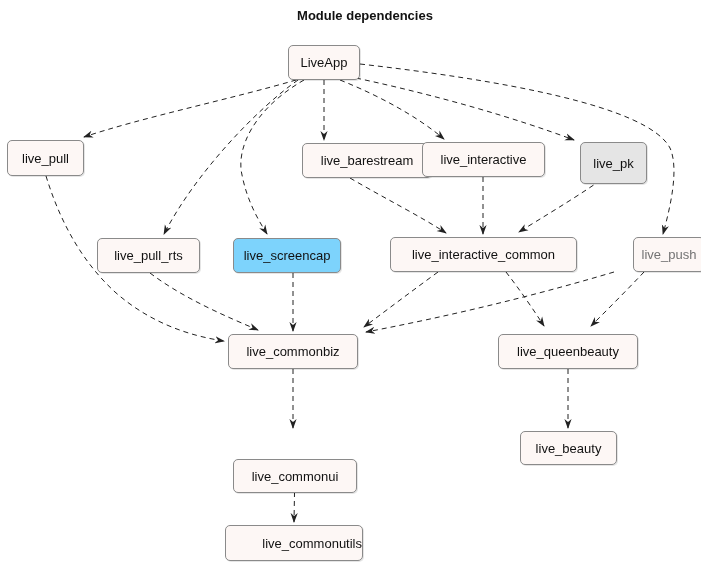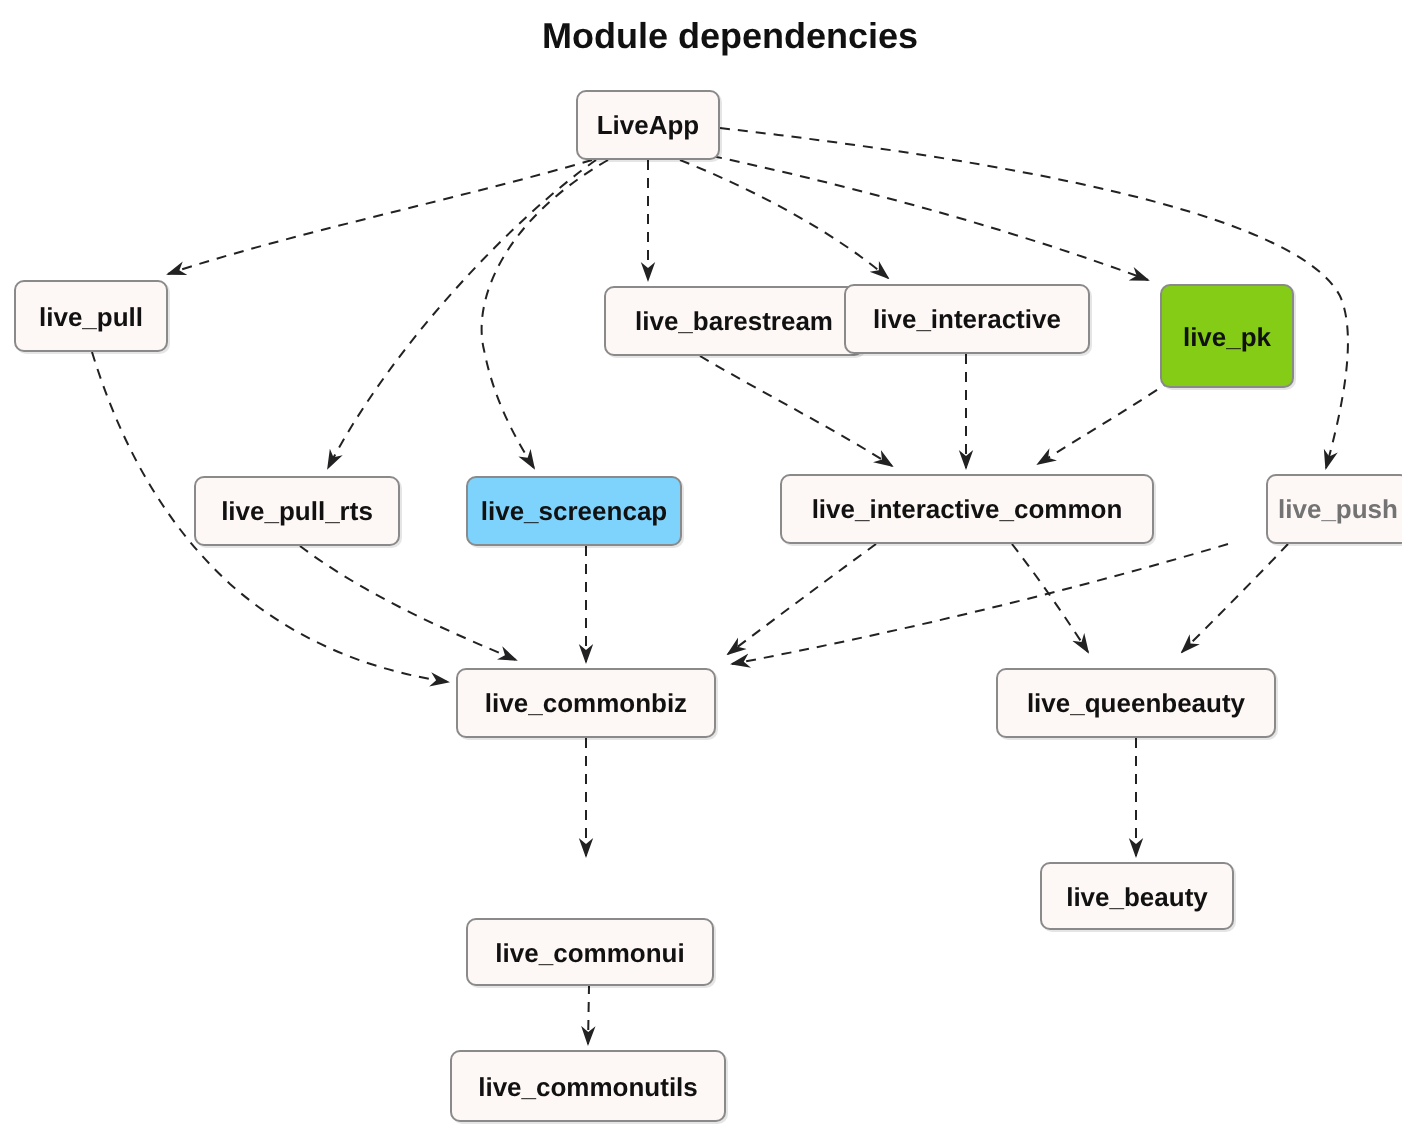--- a/index.html
+++ b/index.html
@@ -7,39 +7,39 @@
     position:relative;
     width:701px;height:568px;
     background:#ffffff;
     font-family:"Liberation Sans",sans-serif;
     overflow:hidden;
   }
   .diagram-title{
     position:absolute;
     top:8px;left:365px;
     transform:translateX(-50%);
-    font-size:18px;
+    font-size:13px;
     font-weight:bold;
     color:#111;
     white-space:nowrap;
   }
   #edges-layer{position:absolute;top:0;left:0;}
   .node{
     position:absolute;
     box-sizing:border-box;
     display:flex;align-items:center;justify-content:center;
     border:1px solid #8a8a8a;
     border-radius:5px;
     background:#fdf7f5;
     box-shadow:1px 1px 0 rgba(0,0,0,0.10);
     font-size:13px;
     color:#111;
     white-space:nowrap;
   }
-  .node span{pointer-events:none;font-weight:bold;}
+  .node span{pointer-events:none;}
 </style>
 </head>
 <body>
 
 <div class="canvas" style="background: rgb(255, 255, 255);">
   <div class="diagram-title">Module dependencies</div>
   <svg id="edges-layer" width="701" height="568" viewBox="0 0 701 568" xmlns="http://www.w3.org/2000/svg">
     <defs>
       <marker id="arrowhead" viewBox="0 0 10 8" refX="9" refY="4" markerWidth="10" markerHeight="8" orient="auto" markerUnits="userSpaceOnUse">
         <path d="M0,0.4 L10,4 L0,7.6 L3,4 Z" fill="#222222"></path>
@@ -74,21 +74,21 @@
       </div>
       <div class="node" style="left: 7px; top: 140px; width: 77px; height: 36px; background: rgb(253, 247, 245); border-color: rgb(138, 138, 138); color: rgb(17, 17, 17);">
         <span>live_pull</span>
       </div>
       <div class="node" style="left: 258px; top: 143px; width: 130px; height: 35px; background: rgb(253, 247, 245); border-color: rgb(138, 138, 138); color: rgb(17, 17, 17); margin-left: 44px;">
         <span>live_barestream</span>
       </div>
       <div class="node" style="left: 422px; top: 142px; width: 123px; height: 35px; background: rgb(253, 247, 245); border-color: rgb(138, 138, 138); color: rgb(17, 17, 17);">
         <span>live_interactive</span>
       </div>
-      <div class="node" style="left: 580px; top: 142px; width: 67px; height: 52px; background: #84cc16; border-color: rgb(138, 138, 138); color: rgb(17, 17, 17);">
+      <div class="node" style="left: 580px; top: 142px; width: 67px; height: 42px; background: #e5e5e5; border-color: rgb(138, 138, 138); color: rgb(17, 17, 17);">
         <span>live_pk</span>
       </div>
       <div class="node" style="left: 97px; top: 238px; width: 103px; height: 35px; background: rgb(253, 247, 245); border-color: rgb(138, 138, 138); color: rgb(17, 17, 17);">
         <span>live_pull_rts</span>
       </div>
       <div class="node" style="left: 233px; top: 238px; width: 108px; height: 35px; background: #7dd3fc; border-color: rgb(138, 138, 138); color: rgb(17, 17, 17);">
         <span>live_screencap</span>
       </div>
       <div class="node" style="left: 390px; top: 237px; width: 187px; height: 35px; background: rgb(253, 247, 245); border-color: rgb(138, 138, 138); color: rgb(17, 17, 17);">
         <span>live_interactive_common</span>
@@ -101,17 +101,17 @@
       </div>
       <div class="node" style="left: 498px; top: 334px; width: 140px; height: 35px; background: rgb(253, 247, 245); border-color: rgb(138, 138, 138); color: rgb(17, 17, 17);">
         <span>live_queenbeauty</span>
       </div>
       <div class="node" style="left: 233px; top: 431px; width: 124px; height: 34px; background: rgb(253, 247, 245); border-color: rgb(138, 138, 138); color: rgb(17, 17, 17); margin-top: 28px;">
         <span>live_commonui</span>
       </div>
       <div class="node" style="left: 520px; top: 431px; width: 97px; height: 34px; background: rgb(253, 247, 245); border-color: rgb(138, 138, 138); color: rgb(17, 17, 17);">
         <span>live_beauty</span>
       </div>
-      <div class="node" style="left: 225px; top: 525px; width: 138px; height: 36px; background: rgb(253, 247, 245); border-color: rgb(138, 138, 138); color: rgb(17, 17, 17);">
+      <div class="node" style="left: 225px; top: 525px; width: 138px; height: 36px; background: rgb(253, 247, 245); border-color: rgb(138, 138, 138); color: rgb(17, 17, 17); justify-content: flex-end;">
         <span>live_commonutils</span>
       </div>
     </div>
 </div>
 
 </body></html>

